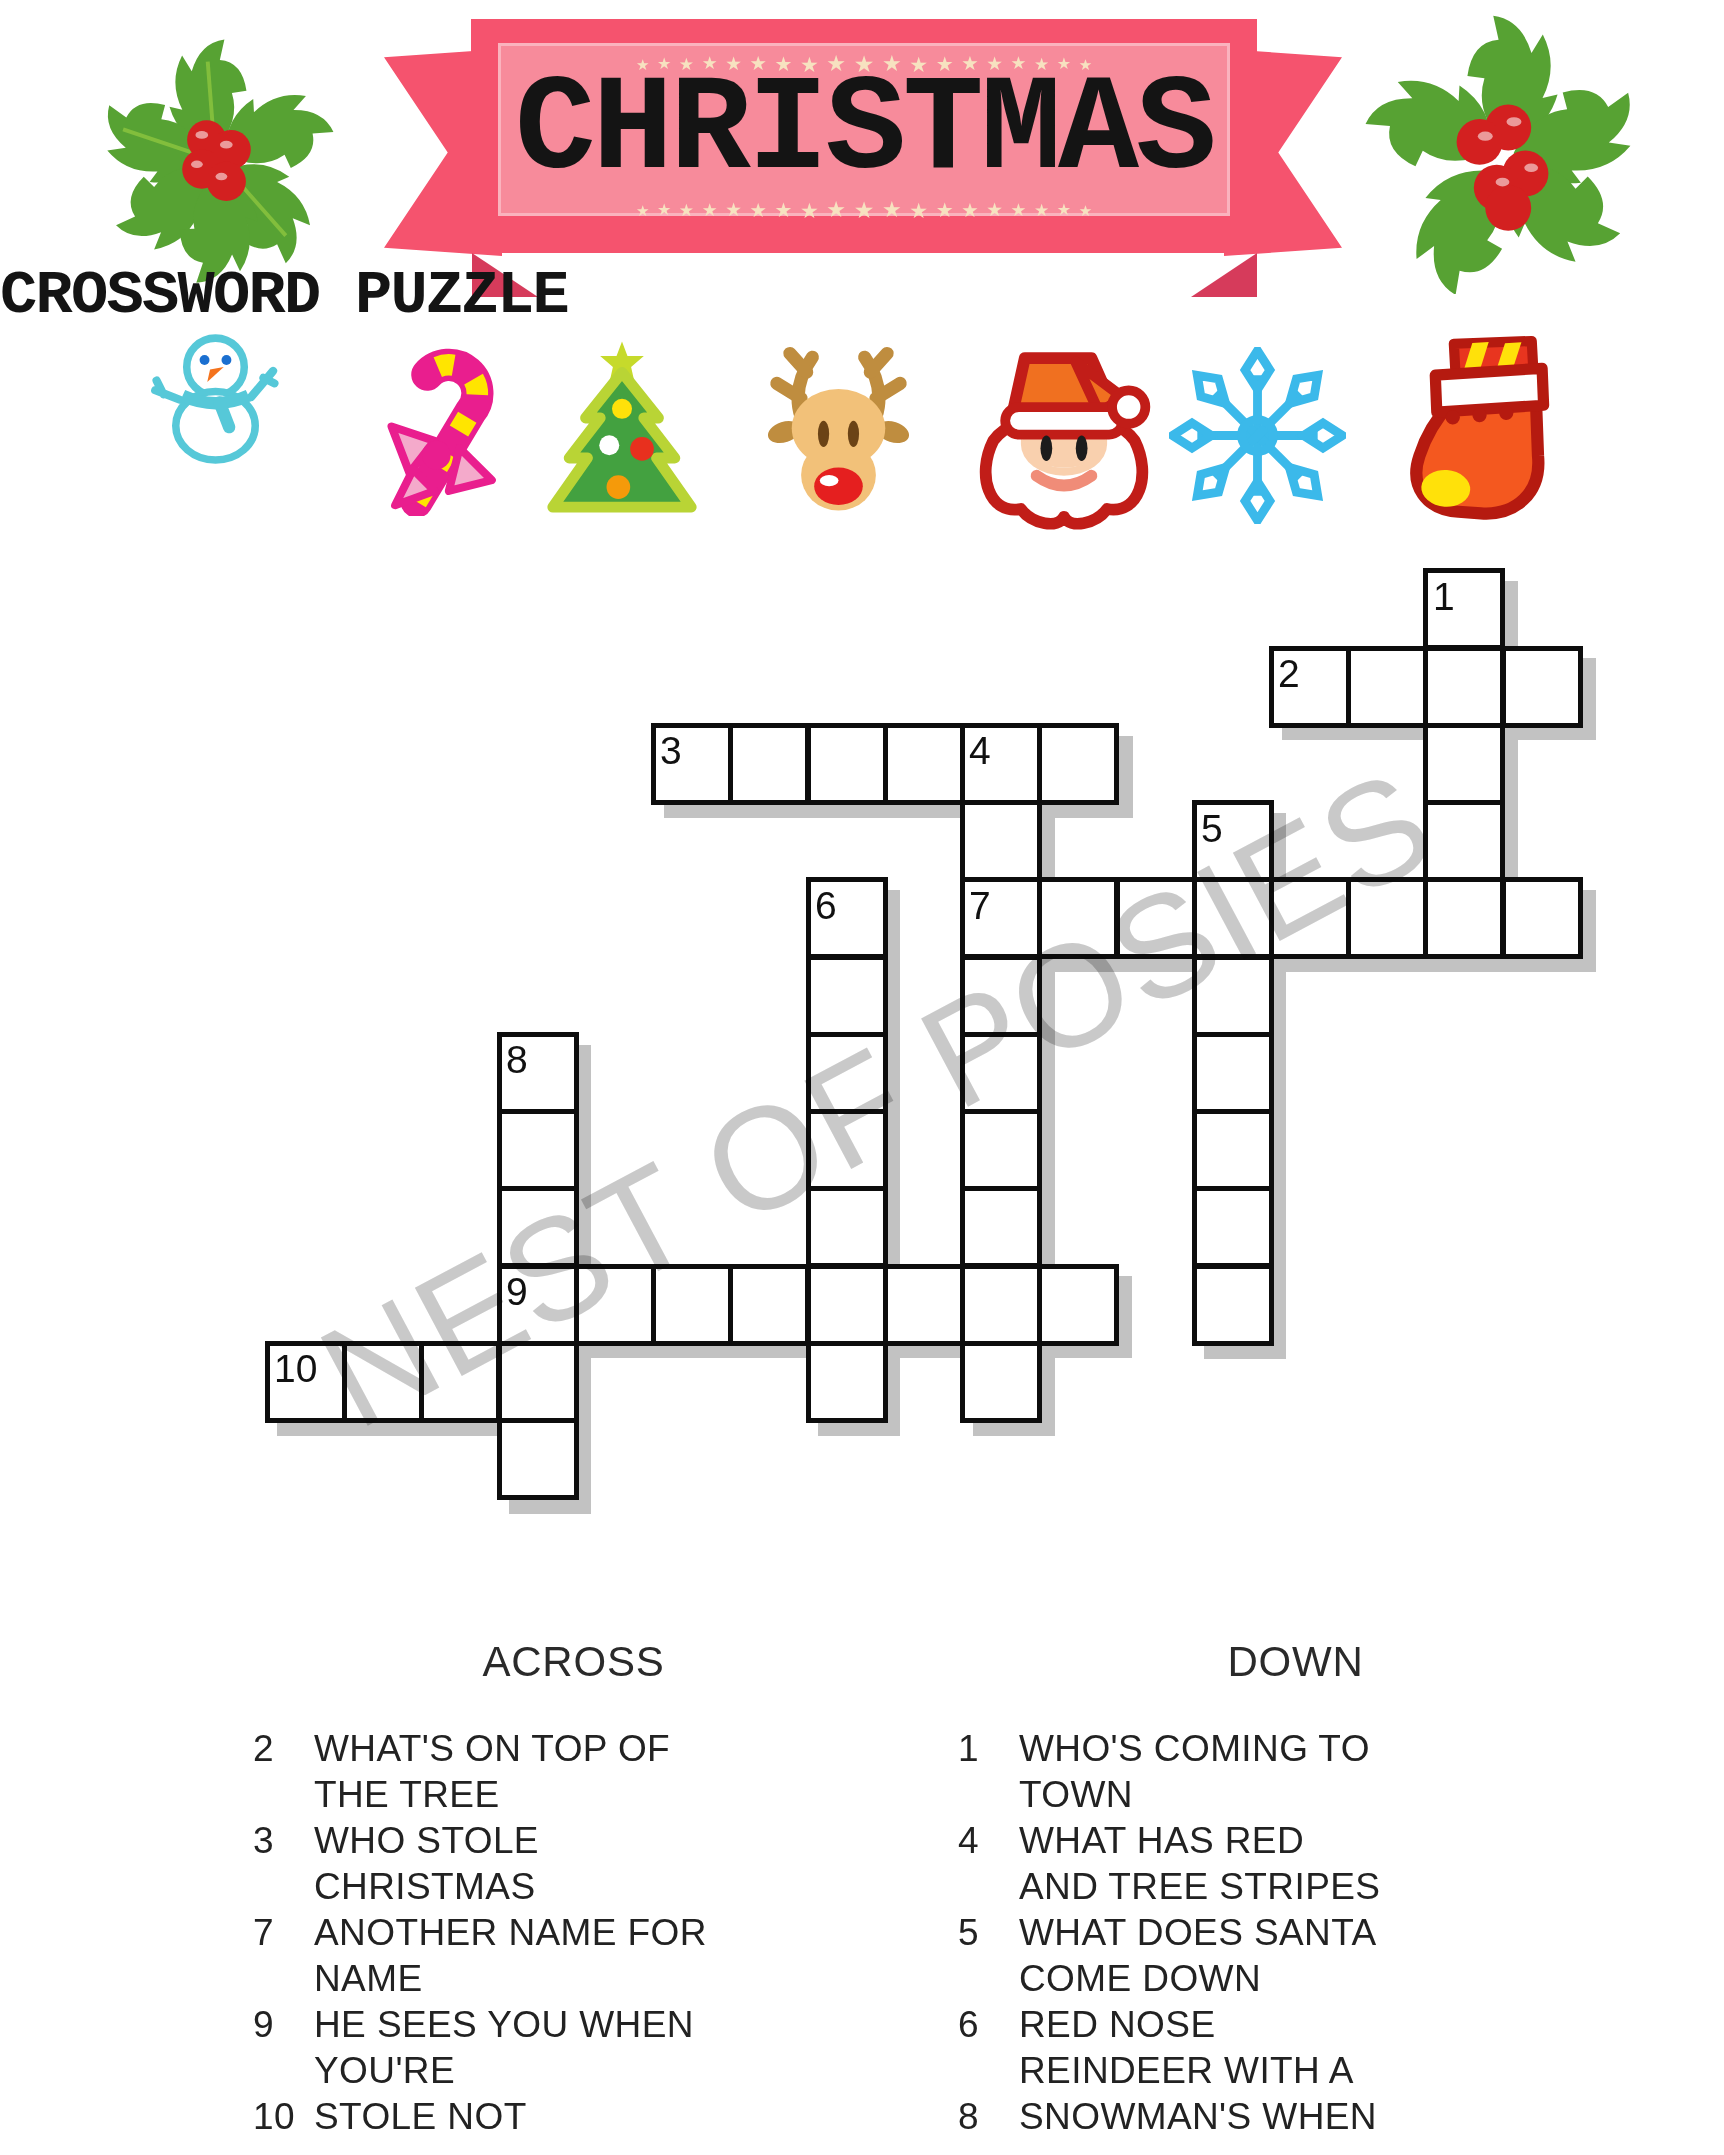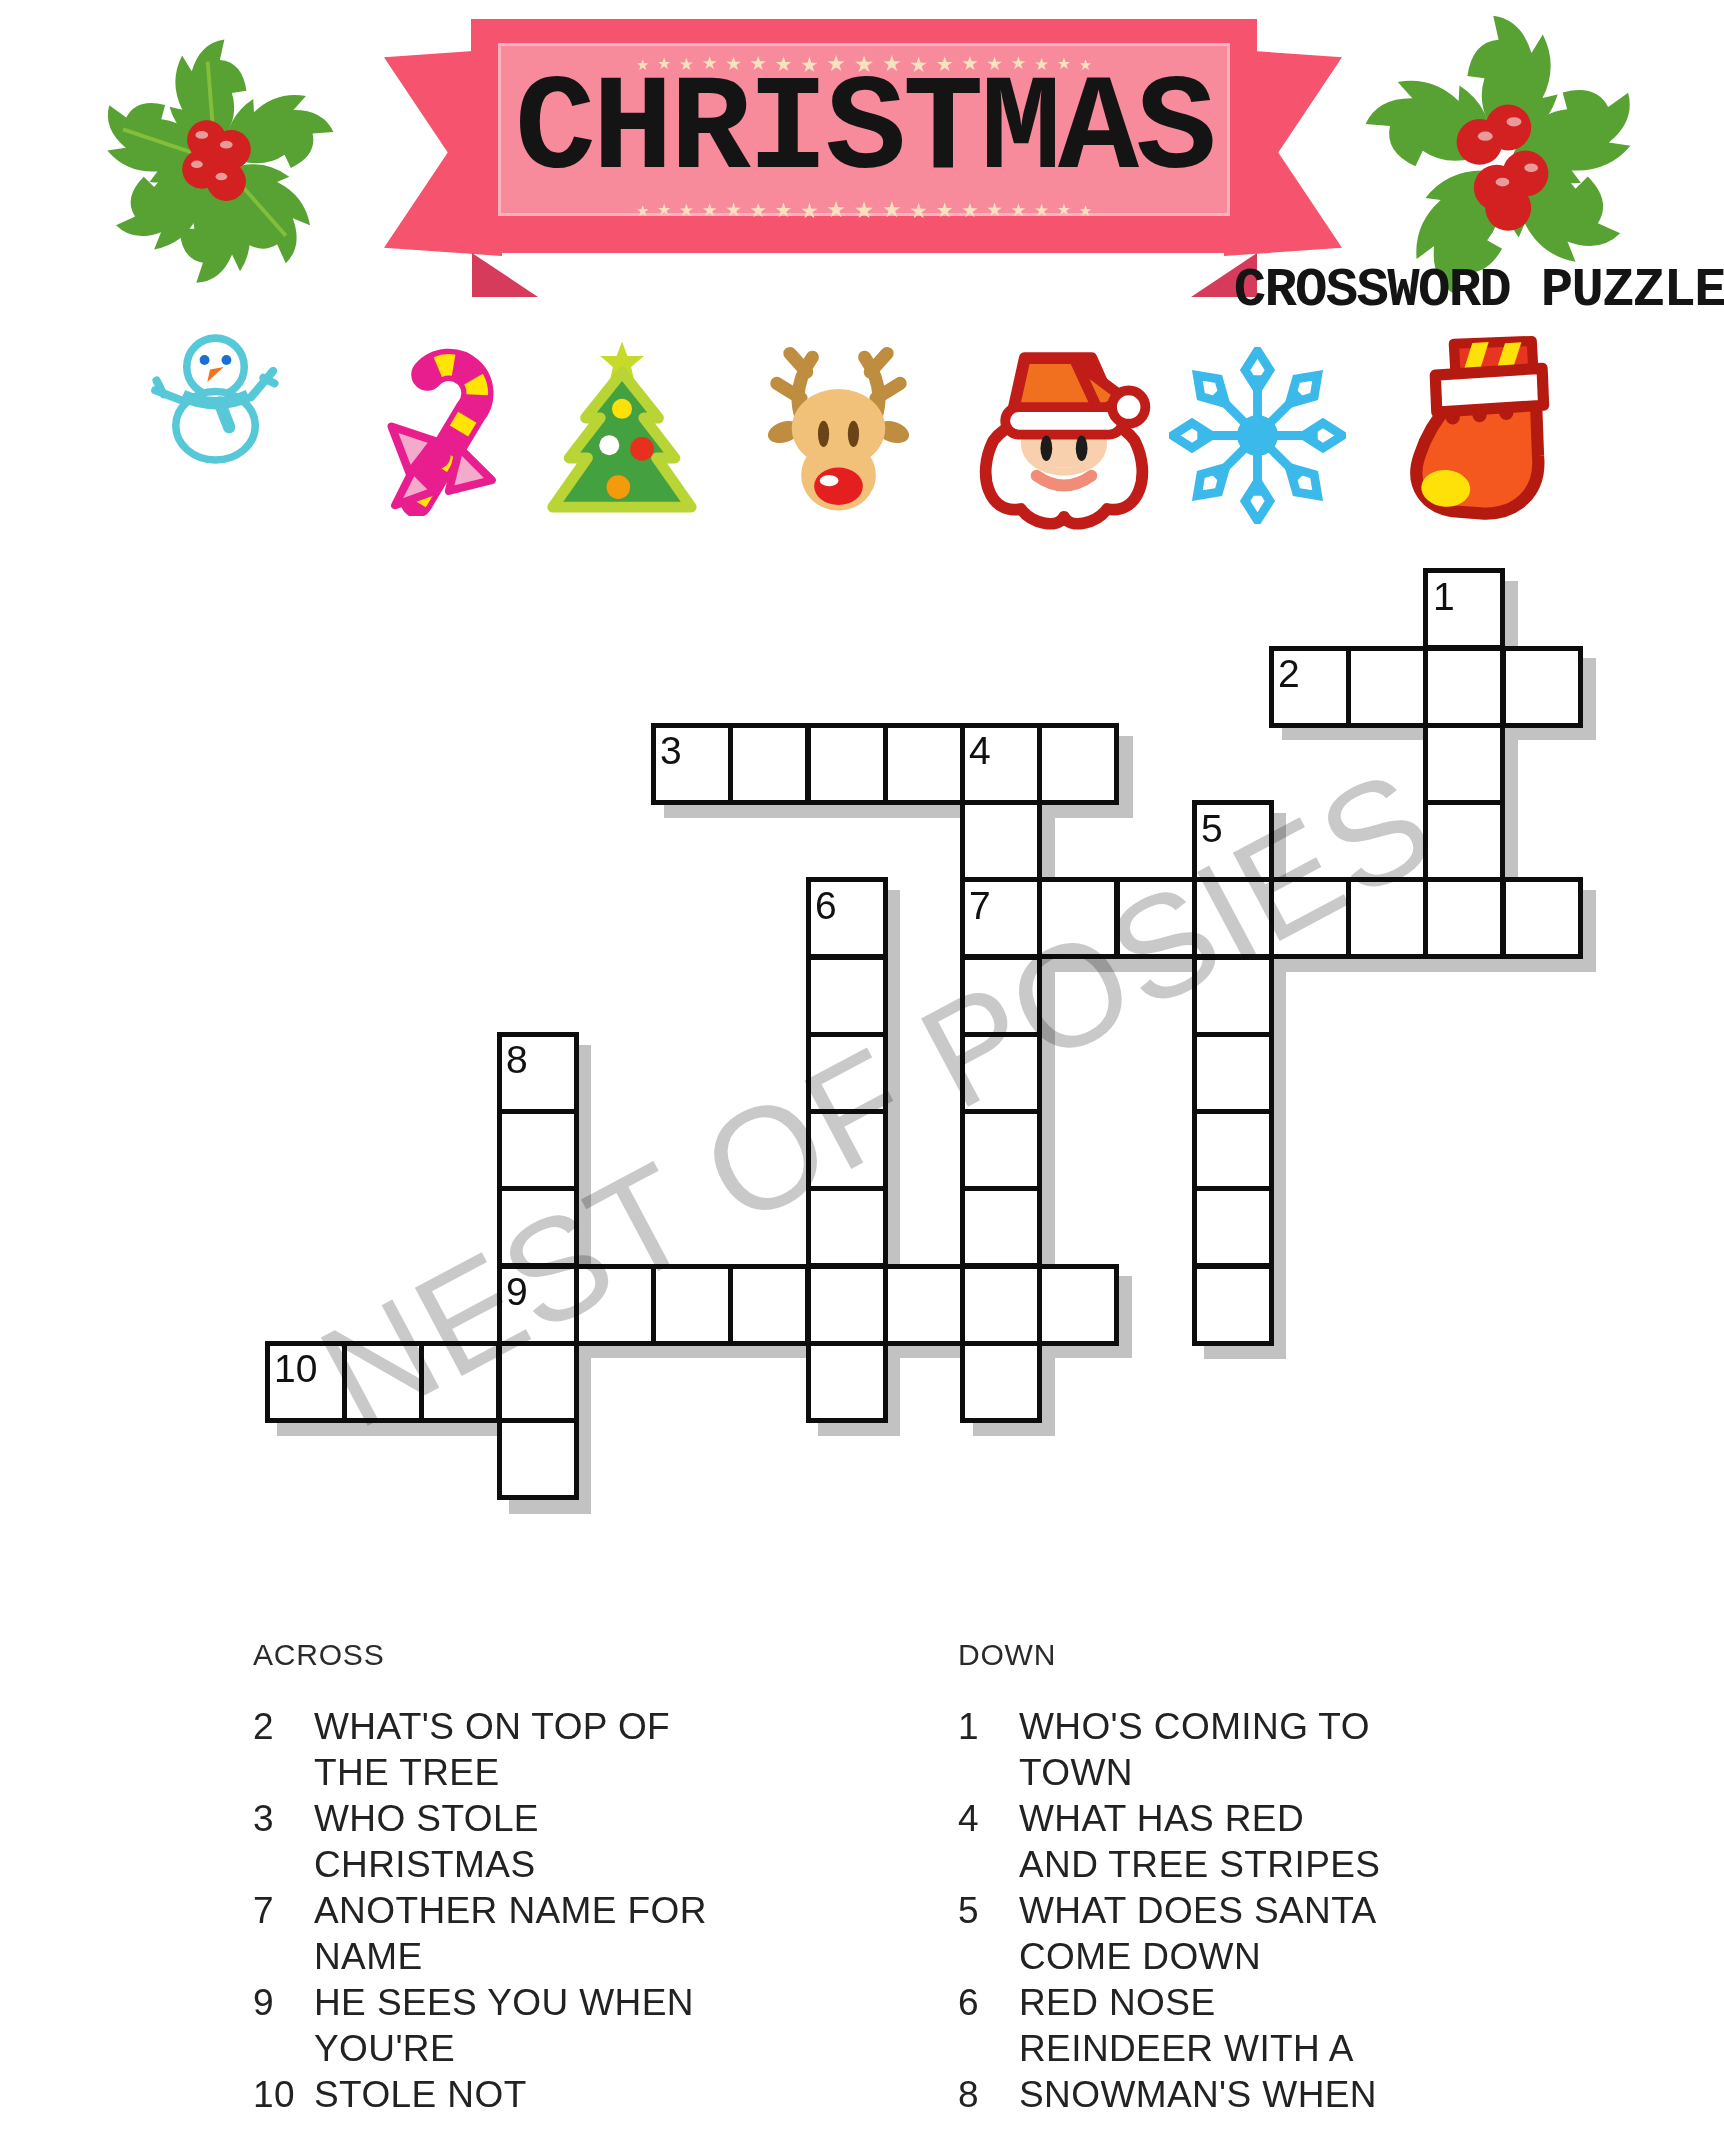--- a/index.html
+++ b/index.html
@@ -18,22 +18,22 @@
   .fold-right{left:1191px;top:253px;border-width:0 0 44px 66px;border-color:transparent transparent #d63b5b transparent;}
   .ribbon-body{position:absolute;left:471px;top:19.4px;width:786px;height:234px;background:#f5536e;}
   .ribbon-inner{position:absolute;left:27px;top:23.6px;right:27px;bottom:37px;
     background:#f78b9b;border:3.4px solid rgba(255,255,255,.35);
     display:flex;flex-direction:column;justify-content:space-between;align-items:center;}
   .star-row{display:flex;align-items:center;justify-content:center;gap:7.6px;height:34px;margin-top:6.7px;}
   .star-row.bottom{margin-top:0;margin-bottom:5px;}
   .star-row span{color:#f7e2c0;line-height:1;}
   .banner-title{font-family:"Liberation Mono", monospace;font-weight:bold;
     font-size:135px;letter-spacing:-3.4px;color:#141414;line-height:1;margin:-11.8px 0 0 0;}
-  .subtitle{position:absolute;left:0;top:260px;width:1725px;text-align:right;
-    font-family:"Liberation Mono", monospace;font-weight:bold;font-size:54px;
+  .subtitle{position:absolute;left:0;top:260px;width:1725px;text-align:left;
+    font-family:"Liberation Mono", monospace;font-weight:bold;font-size:62px;
     letter-spacing:-1.7px;color:#141414;}
 
   
   .icon{position:absolute;}
   .icon svg{display:block;width:100%;height:100%;}
 
   
   #grid{position:absolute;left:0;top:0;width:1725px;height:2155px;}
   .wshadow{position:absolute;background:#c2c2c2;z-index:1;}
   .cell{position:absolute;background:#fff;border:5px solid #0d0d0d;box-sizing:border-box;z-index:2;}
@@ -42,21 +42,21 @@
   
   #watermark{position:absolute;left:877px;top:1099px;z-index:6;
     transform:translate(-50%,-50%) rotate(-28deg);
     font-size:145px;color:#c5c5c5;letter-spacing:1.7px;white-space:nowrap;
     mix-blend-mode:multiply;opacity:.92;}
 
   
   .clue-col{position:absolute;z-index:4;color:#222;}
   #across-col{left:253px;top:1638px;width:641px;}
   #down-col{left:958px;top:1638px;width:675px;}
-  .clue-header{font-size:30px;letter-spacing:0.8px;margin-bottom:32px;color:#2a2a2a;}
+  .clue-header{font-size:42px;letter-spacing:0.8px;margin-bottom:40px;color:#2a2a2a;text-align:center;}
   .clue{position:relative;padding-left:61px;font-size:37px;letter-spacing:0.4px;}
   .clue-num{position:absolute;left:0;top:0;line-height:46px;}
   .clue-lines div{line-height:46px;white-space:nowrap;}
 </style>
 </head>
 <body>
 
 <div class="banner-wrap">
 
   <div class="icon" style="left:94px;top:6.7px;width:245px;height:295px;">

